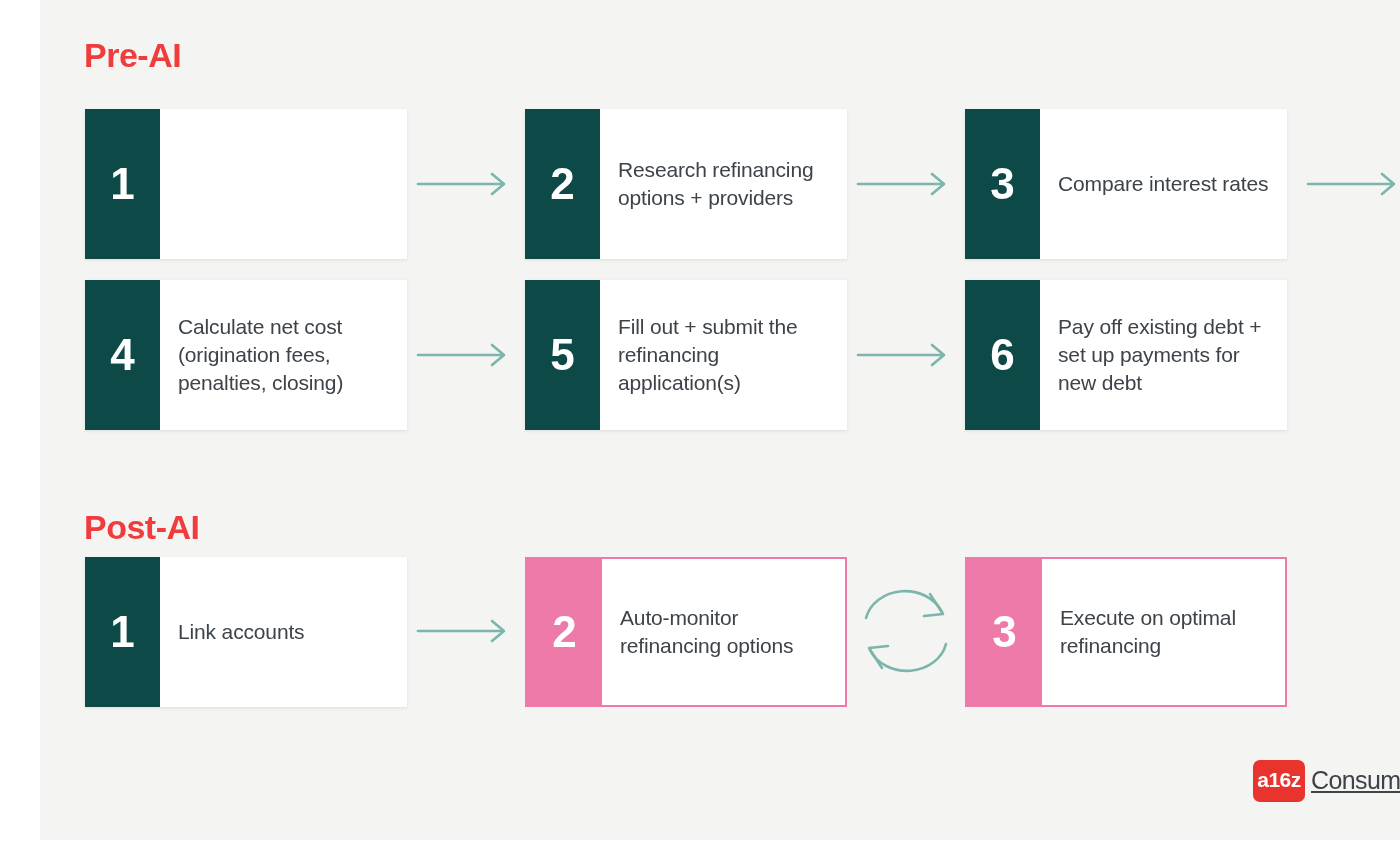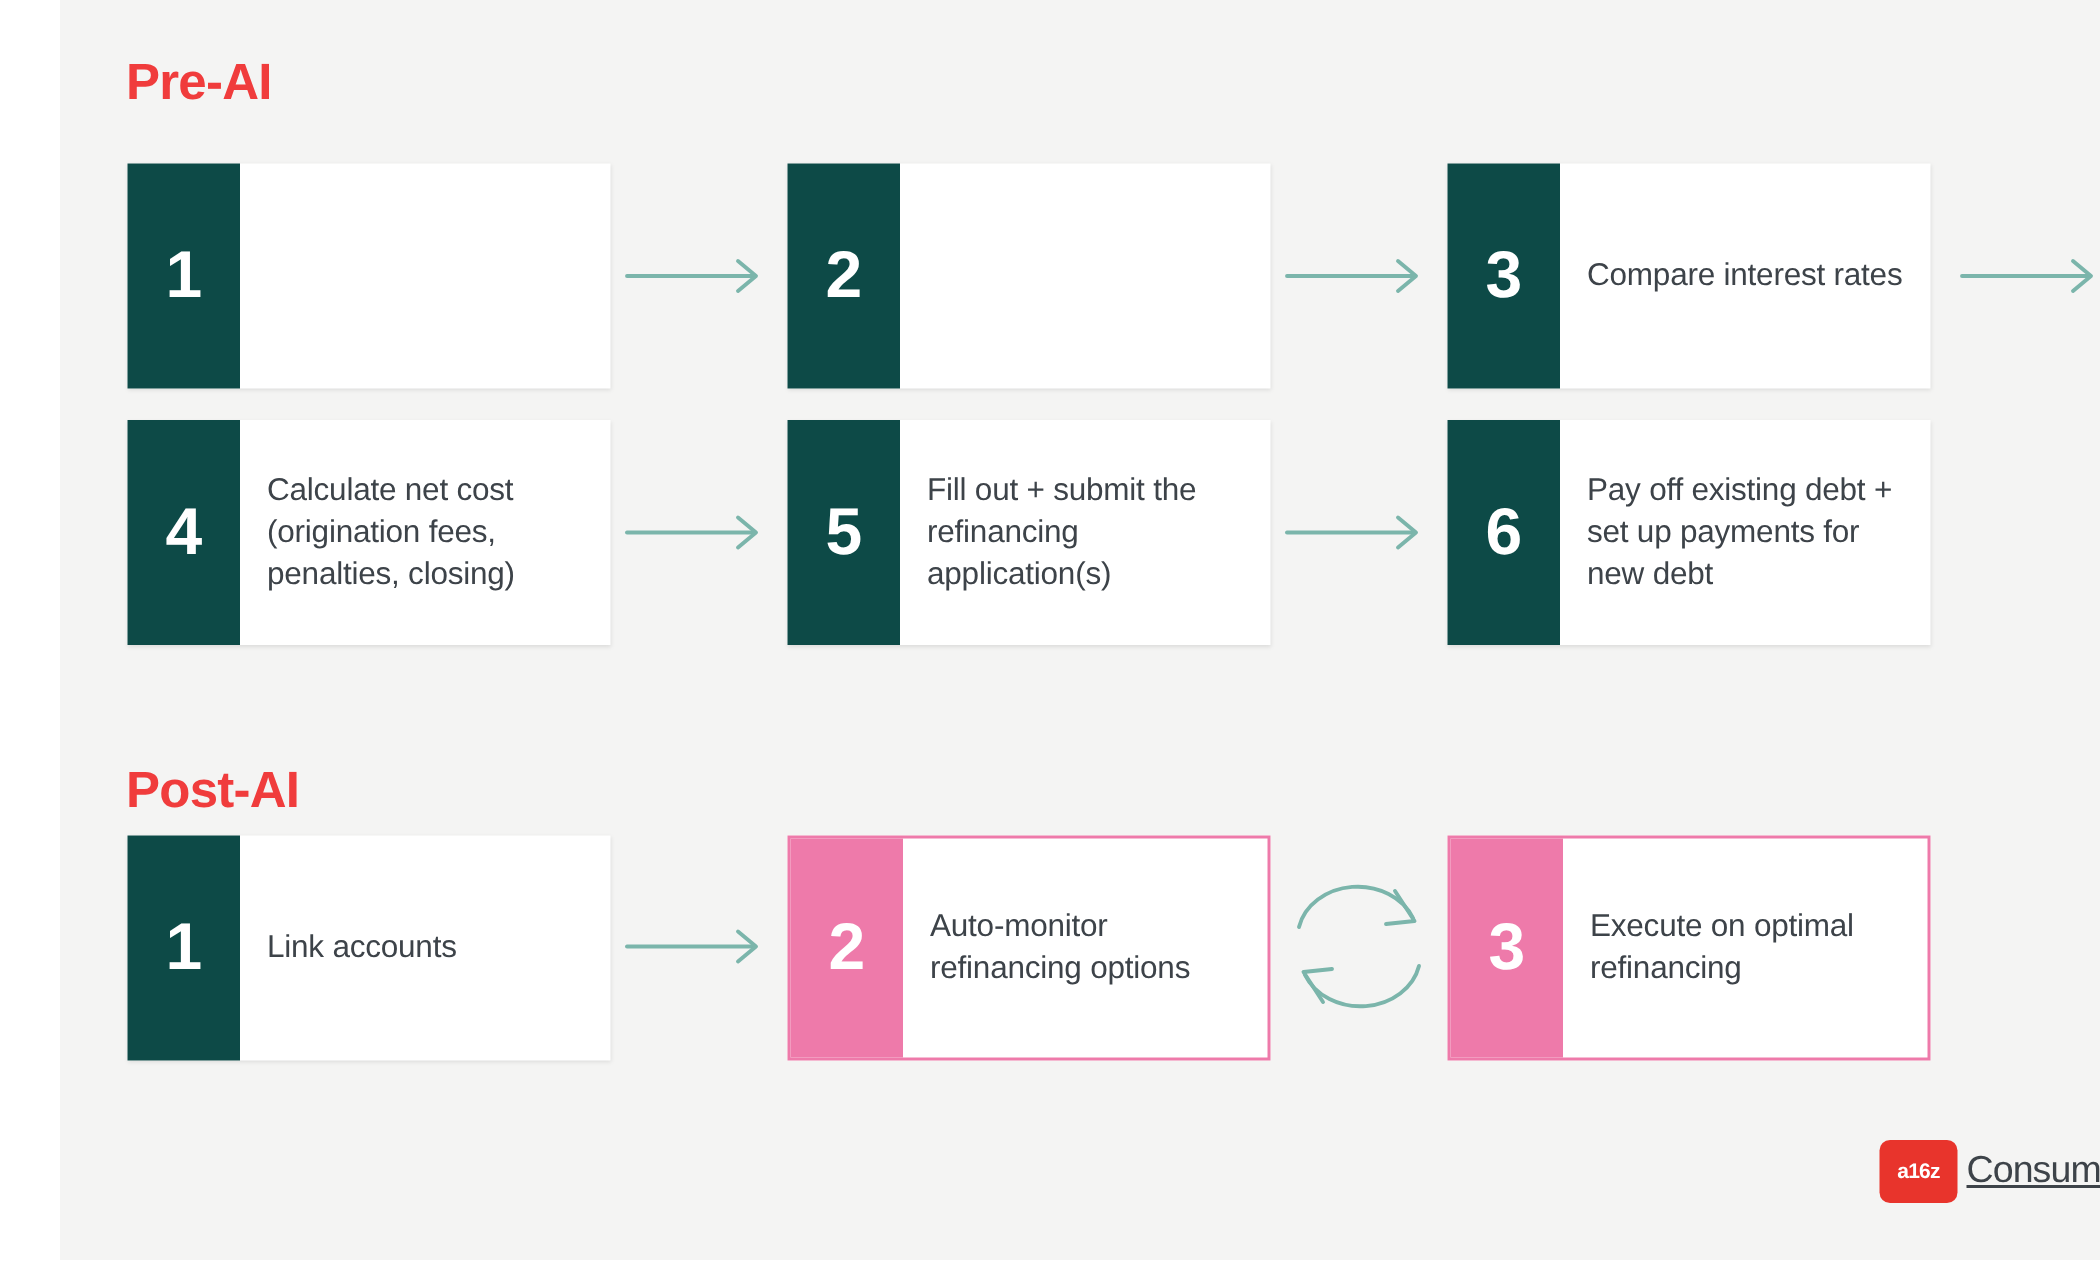--- a/index.html
+++ b/index.html
@@ -99,21 +99,21 @@
   }
   #logo-mark {
     width: 52px;
     height: 42px;
     background: #e8342c;
     border-radius: 7px;
     display: flex;
     align-items: center;
     justify-content: center;
     color: #ffffff;
-    font-size: 14px;
+    font-size: 21px;
     font-weight: bold;
     letter-spacing: -0.5px;
     padding-bottom: 2px;
   }
   #logo-word {
     margin-left: 6px;
     font-size: 25px;
     color: #3d4349;
     letter-spacing: -0.6px;
     padding-bottom: 2px;
@@ -131,20 +131,21 @@
     <div class="num-block">1</div>
   </div>
 
   <svg class="arrow" style="left:376px; top:168px;" width="100" height="32" viewBox="0 0 100 32">
     <line x1="2" y1="16" x2="86" y2="16" stroke="#7bb5ab" stroke-width="2.6" stroke-linecap="round"></line>
     <polyline points="76,6 88,16 76,26" fill="none" stroke="#7bb5ab" stroke-width="2.6" stroke-linecap="round" stroke-linejoin="round"></polyline>
   </svg>
 
   <div class="card" style="left:485px; top:109px; width:322px; height:150px;">
     <div class="num-block">2</div>
+    <div class="card-text">Research refinancing options + providers</div>
   </div>
 
   <svg class="arrow" style="left:816px; top:168px;" width="100" height="32" viewBox="0 0 100 32">
     <line x1="2" y1="16" x2="86" y2="16" stroke="#7bb5ab" stroke-width="2.6" stroke-linecap="round"></line>
     <polyline points="76,6 88,16 76,26" fill="none" stroke="#7bb5ab" stroke-width="2.6" stroke-linecap="round" stroke-linejoin="round"></polyline>
   </svg>
 
   <div class="card" style="left:925px; top:109px; width:322px; height:150px;">
     <div class="num-block">3</div>
     <div class="card-text">Compare interest rates</div>

